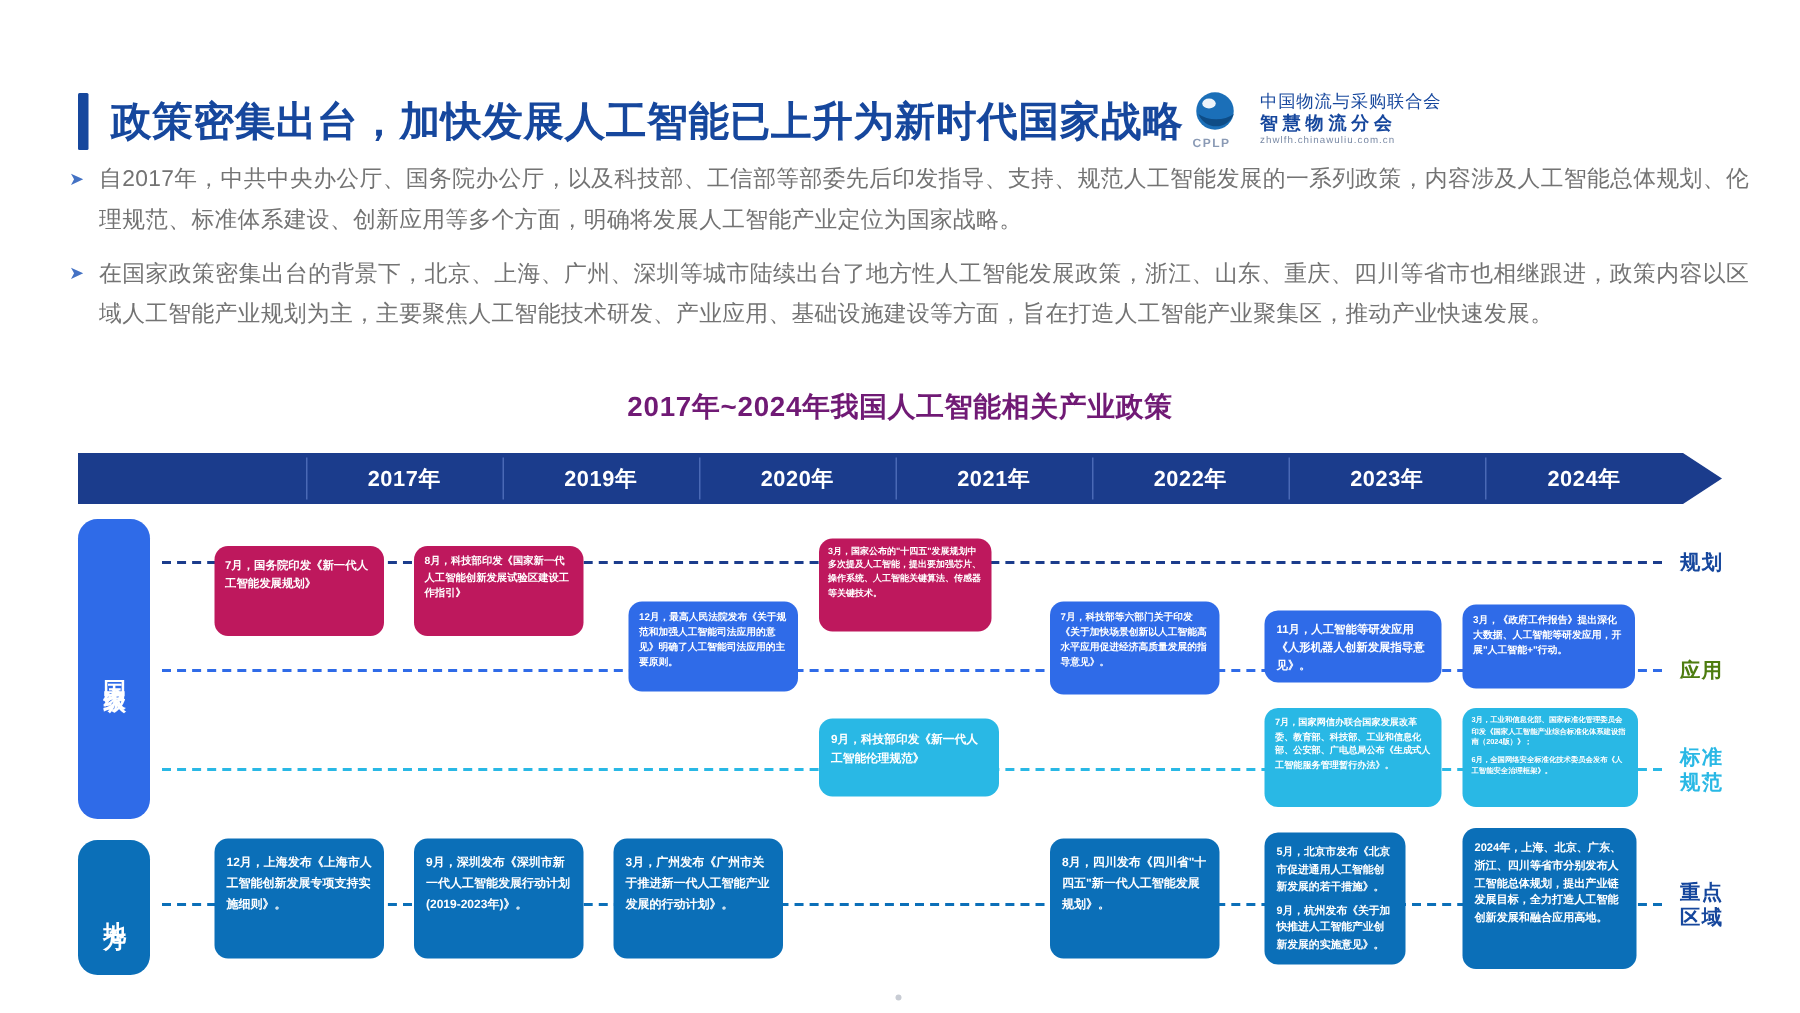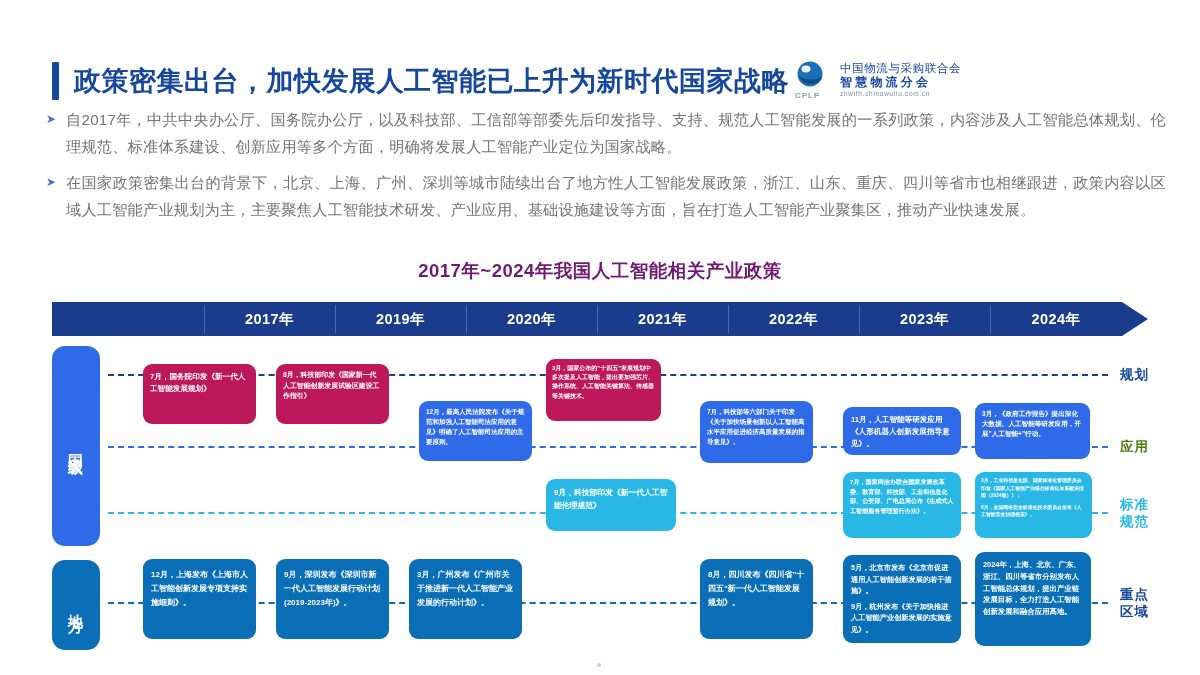--- a/index.html
+++ b/index.html
@@ -172,21 +172,21 @@
     <div class="card c-blue" style="left:700px;top:143px;width:113px;height:62px;padding:6px 7px 0;font-size:6.5px;line-height:10px;font-weight:bold;">
       <p>7月，科技部等六部门关于印发《关于加快场景创新以人工智能高水平应用促进经济高质量发展的指导意见》。</p>
     </div>
     <div class="card c-blue" style="left:843px;top:149px;width:118px;height:48px;padding:7px 8px 0;font-size:7.6px;line-height:12px;font-weight:bold;">
       <p>11月，人工智能等研发应用《人形机器人创新发展指导意见》。</p>
     </div>
     <div class="card c-blue" style="left:975px;top:145px;width:115px;height:56px;padding:6px 7px 0;font-size:6.6px;line-height:10.2px;font-weight:bold;">
       <p>3月，《政府工作报告》提出深化大数据、人工智能等研发应用，开展"人工智能+"行动。</p>
     </div>
 
-    <div class="card c-cyan" style="left:546px;top:221px;width:130px;height:52px;padding:8px 8px 0;font-size:7.8px;line-height:12.5px;font-weight:bold;">
+    <div class="card c-cyan" style="left:546px;top:221px;width:120px;height:52px;padding:8px 8px 0;font-size:7.8px;line-height:12.5px;font-weight:bold;">
       <p>9月，科技部印发《新一代人工智能伦理规范》</p>
     </div>
     <div class="card c-cyan" style="left:843px;top:214px;width:118px;height:66px;padding:5px 7px 0;font-size:6.1px;line-height:9.6px;font-weight:bold;">
       <p>7月，国家网信办联合国家发展改革委、教育部、科技部、工业和信息化部、公安部、广电总局公布《生成式人工智能服务管理暂行办法》。</p>
     </div>
     <div class="card c-cyan" style="left:975px;top:214px;width:117px;height:66px;padding:5px 6px 0;font-size:4.9px;line-height:7.6px;font-weight:bold;">
       <p>3月，工业和信息化部、国家标准化管理委员会印发《国家人工智能产业综合标准化体系建设指南（2024版）》；</p>
       <p>6月，全国网络安全标准化技术委员会发布《人工智能安全治理框架》。</p>
     </div>
 
@@ -195,21 +195,21 @@
     </div>
     <div class="card c-steel" style="left:276px;top:301px;width:113px;height:80px;padding:9px 8px 0;font-size:8px;line-height:14px;font-weight:bold;">
       <p>9月，深圳发布《深圳市新一代人工智能发展行动计划(2019-2023年)》。</p>
     </div>
     <div class="card c-steel" style="left:409px;top:301px;width:113px;height:80px;padding:9px 8px 0;font-size:8px;line-height:14px;font-weight:bold;">
       <p>3月，广州发布《广州市关于推进新一代人工智能产业发展的行动计划》。</p>
     </div>
     <div class="card c-steel" style="left:700px;top:301px;width:113px;height:80px;padding:9px 8px 0;font-size:8px;line-height:14px;font-weight:bold;">
       <p>8月，四川发布《四川省"十四五"新一代人工智能发展规划》。</p>
     </div>
-    <div class="card c-steel" style="left:843px;top:297px;width:118px;height:88px;padding:7px 8px 0;font-size:7.2px;line-height:11.5px;font-weight:bold;">
+    <div class="card c-steel" style="left:843px;top:297px;width:94px;height:88px;padding:7px 8px 0;font-size:7.2px;line-height:11.5px;font-weight:bold;">
       <p>5月，北京市发布《北京市促进通用人工智能创新发展的若干措施》。</p>
       <p>9月，杭州发布《关于加快推进人工智能产业创新发展的实施意见》。</p>
     </div>
     <div class="card c-steel" style="left:975px;top:294px;width:116px;height:94px;padding:7px 8px 0;font-size:7.4px;line-height:11.8px;font-weight:bold;">
       <p>2024年，上海、北京、广东、浙江、四川等省市分别发布人工智能总体规划，提出产业链发展目标，全力打造人工智能创新发展和融合应用高地。</p>
     </div>
   </div>
 
   <div class="page-dot"></div>
 </div>

